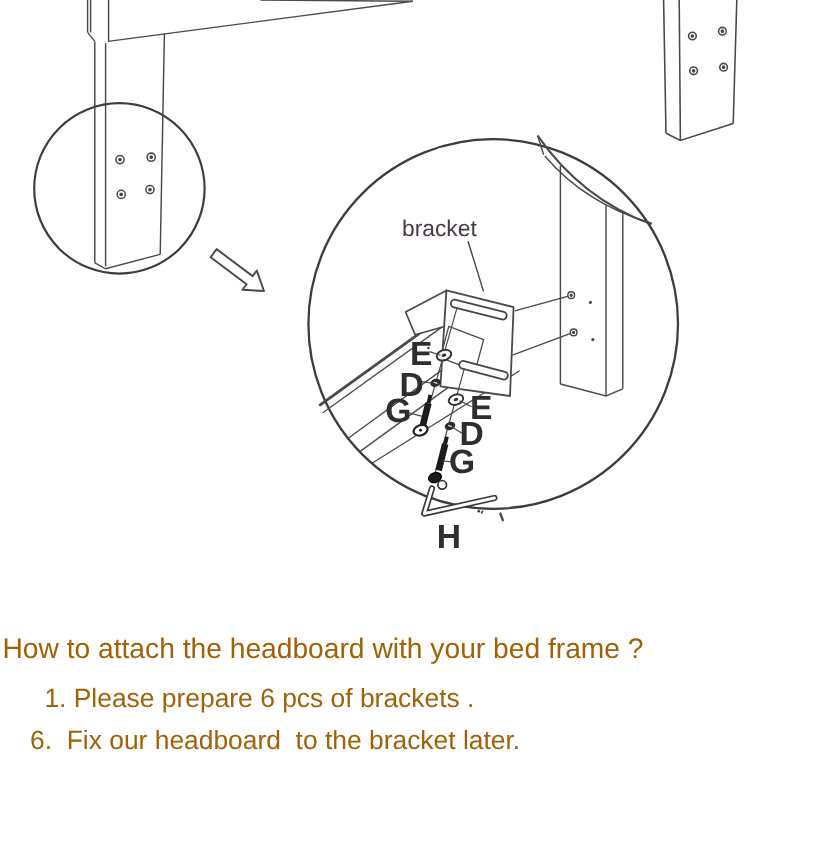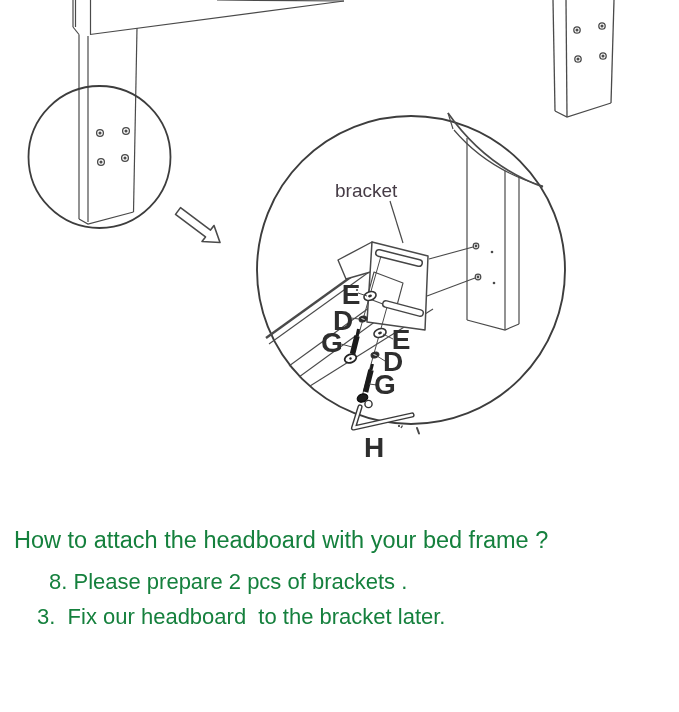--- a/index.html
+++ b/index.html
@@ -1,24 +1,24 @@
 <!DOCTYPE html>
 <html><head>
 <meta charset="utf-8">
 <style>
   html,body { margin:0; padding:0; background:#ffffff; }
   .page {
     position:relative; width:679px; height:712px; background:#ffffff;
-    font-family:"Liberation Sans", sans-serif; color:#15803d; overflow:hidden;
+    font-family:"Liberation Sans", sans-serif; color:#a16207; overflow:hidden;
   }
   .figure { position:absolute; left:0; top:0; }
   svg text { font-family:"Liberation Sans", sans-serif; }
   .hw-label { font-size:28px; font-weight:700; fill:#2e2e2e; text-anchor:middle; }
   .bracket-label { font-size:19px; font-weight:400; fill:#463c46; }
-  .instructions { position:absolute; left:12px; top:527px; width:558px; }
+  .instructions { position:absolute; left:0; top:527px; width:558px; }
   .heading   { font-size:23.5px; line-height:27px; margin:0 0 0 2px;  white-space:pre; }
   .step      { font-size:22px;   line-height:26px; white-space:pre; }
   .step-1    { margin:15px 0 0 37px; }
   .step-2    { margin:15px 0 0 25px; }
   .step-3    { margin:9px  0 0 25px; }
   .conclusion{ font-size:23.8px; line-height:27px; margin:10px 0 0 2px; white-space:pre; }
 </style>
 </head>
 <body>
 
@@ -183,17 +183,17 @@
       <text class="hw-label" x="332" y="352">G</text>
       <text class="hw-label" x="401" y="349">E</text>
       <text class="hw-label" x="393" y="371">D</text>
       <text class="hw-label" x="385" y="394">G</text>
       <text class="hw-label" x="374" y="457">H</text>
     </g>
   </svg>
 
   <div class="instructions">
     <p class="heading">How to attach the headboard with your bed frame ?</p>
-    <div class="step step-1">8. Please prepare 2 pcs of brackets .</div>
-    <div class="step step-3">3.  Fix our headboard  to the bracket later.</div>
+    <div class="step step-1">1. Please prepare 6 pcs of brackets .</div>
+    <div class="step step-3">6.  Fix our headboard  to the bracket later.</div>
   </div>
 
 </div>
 
 </body></html>

